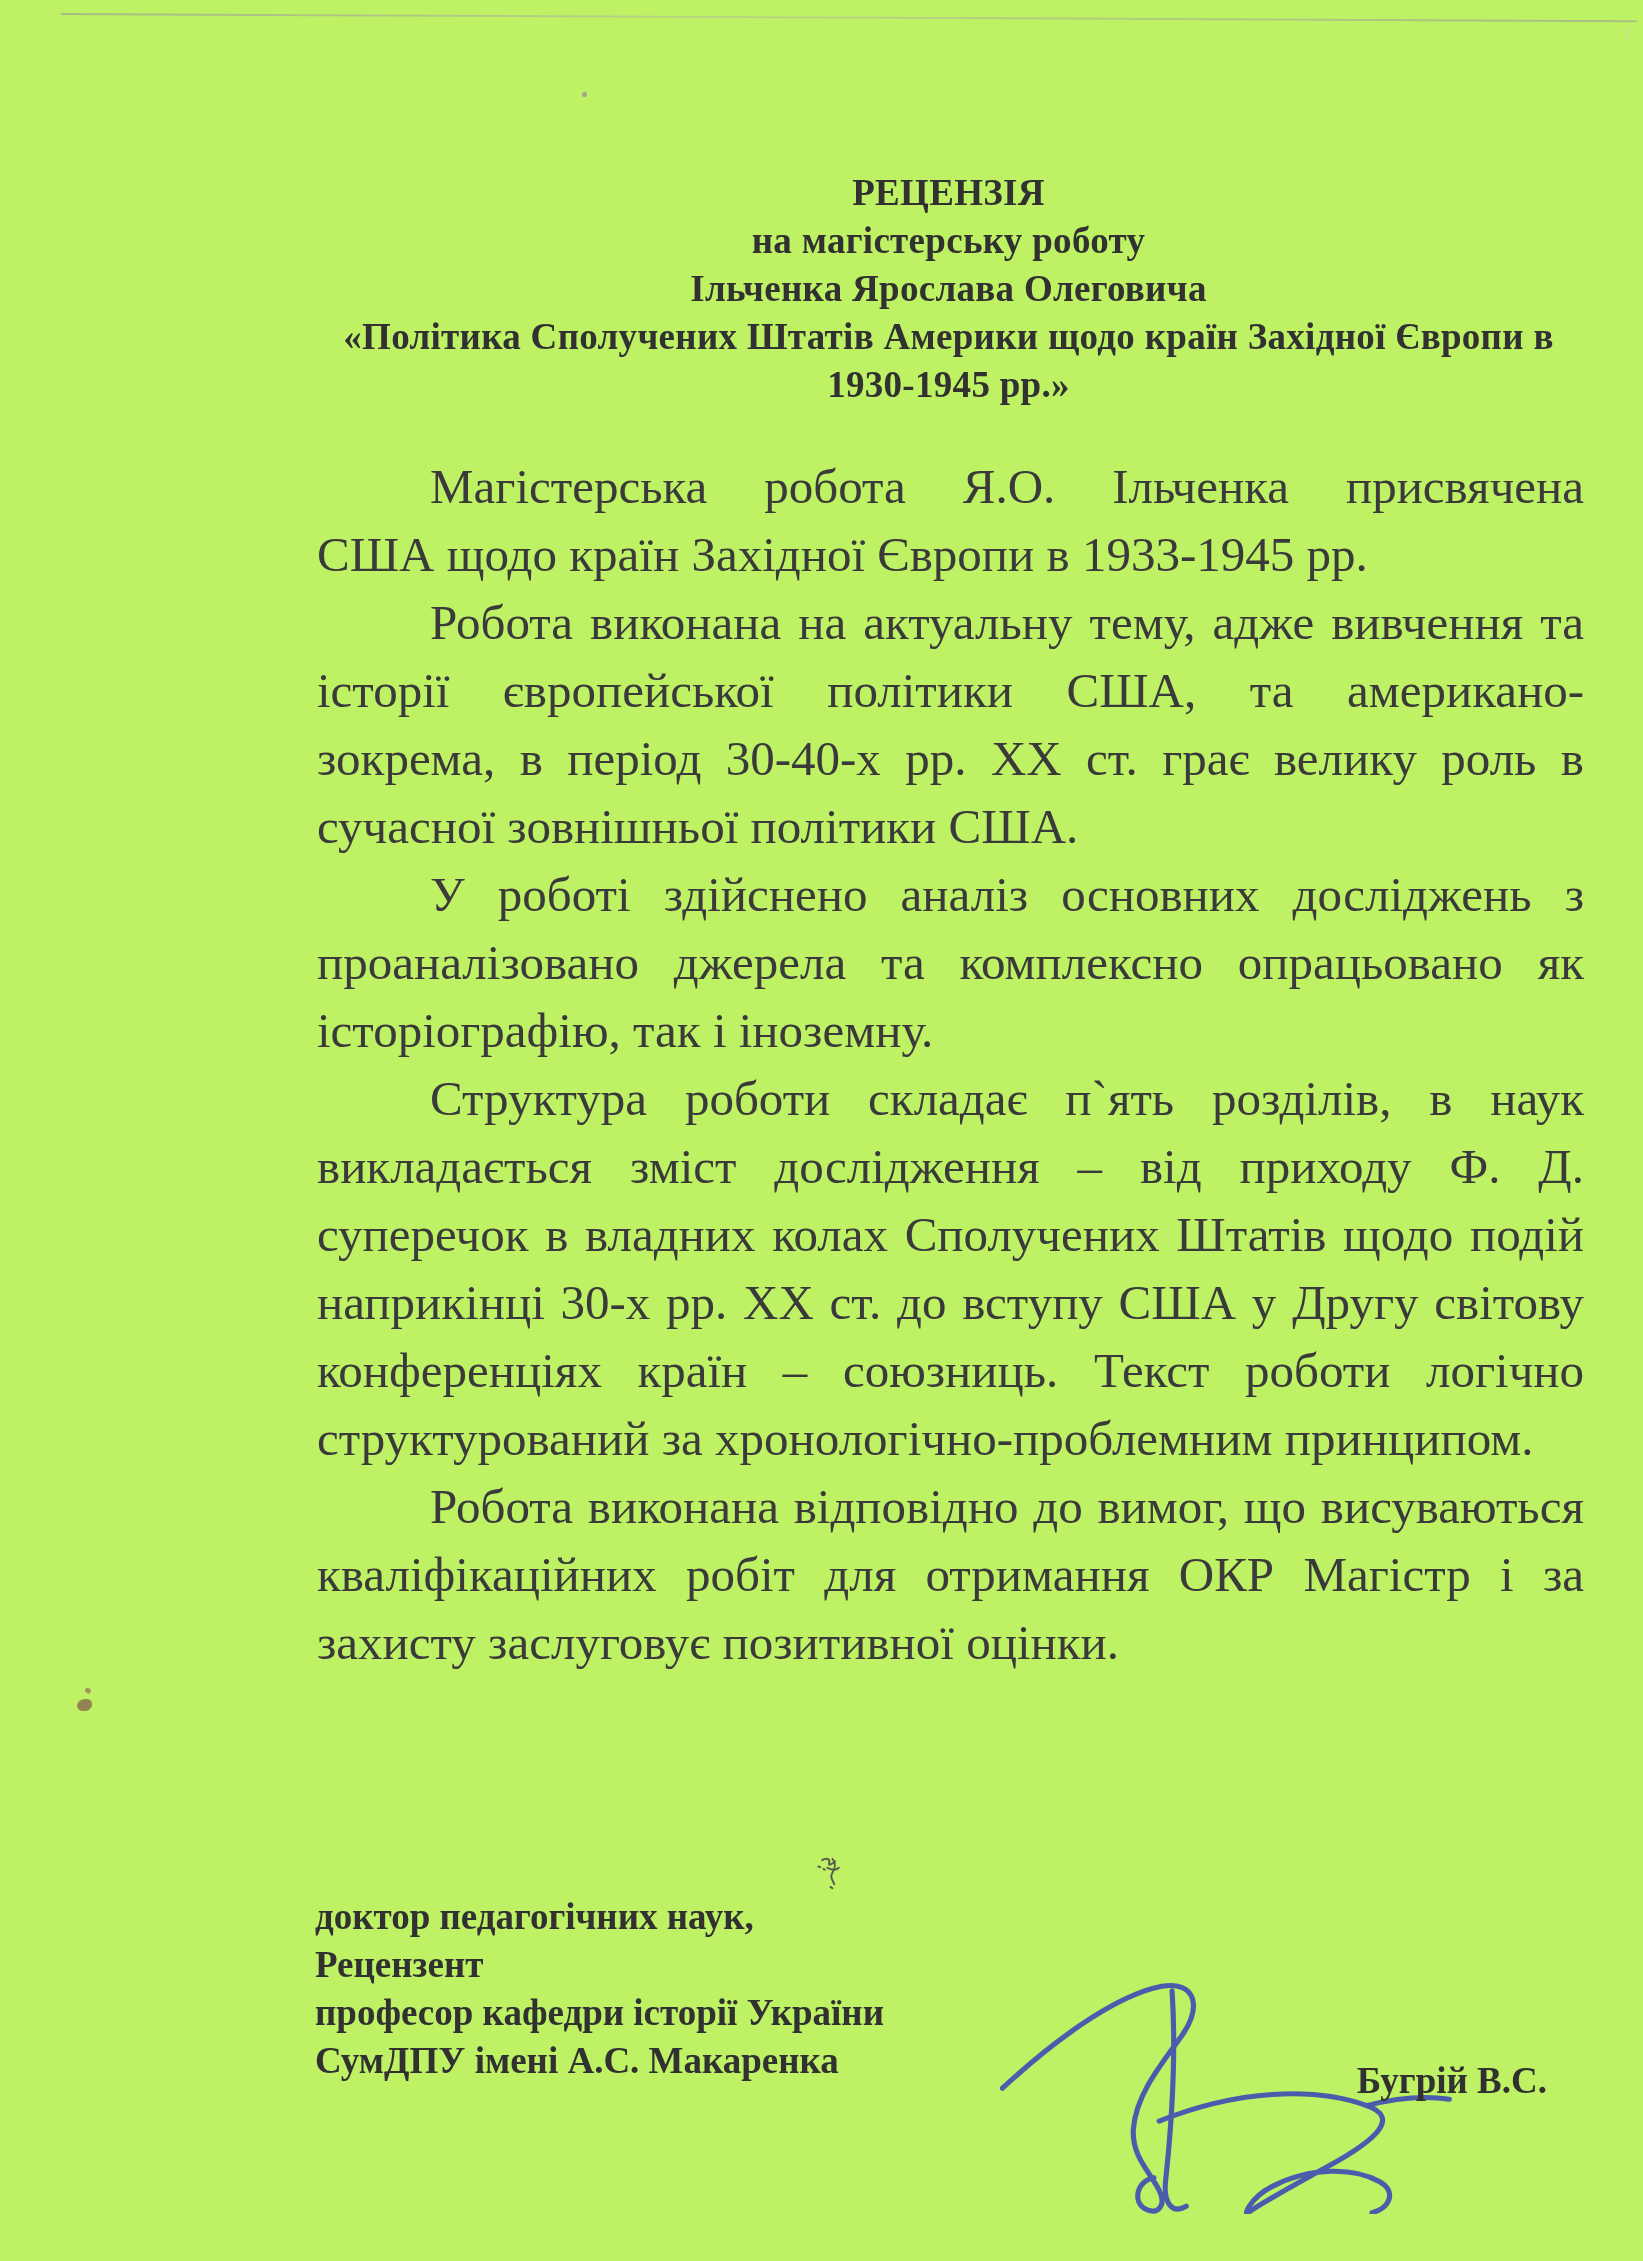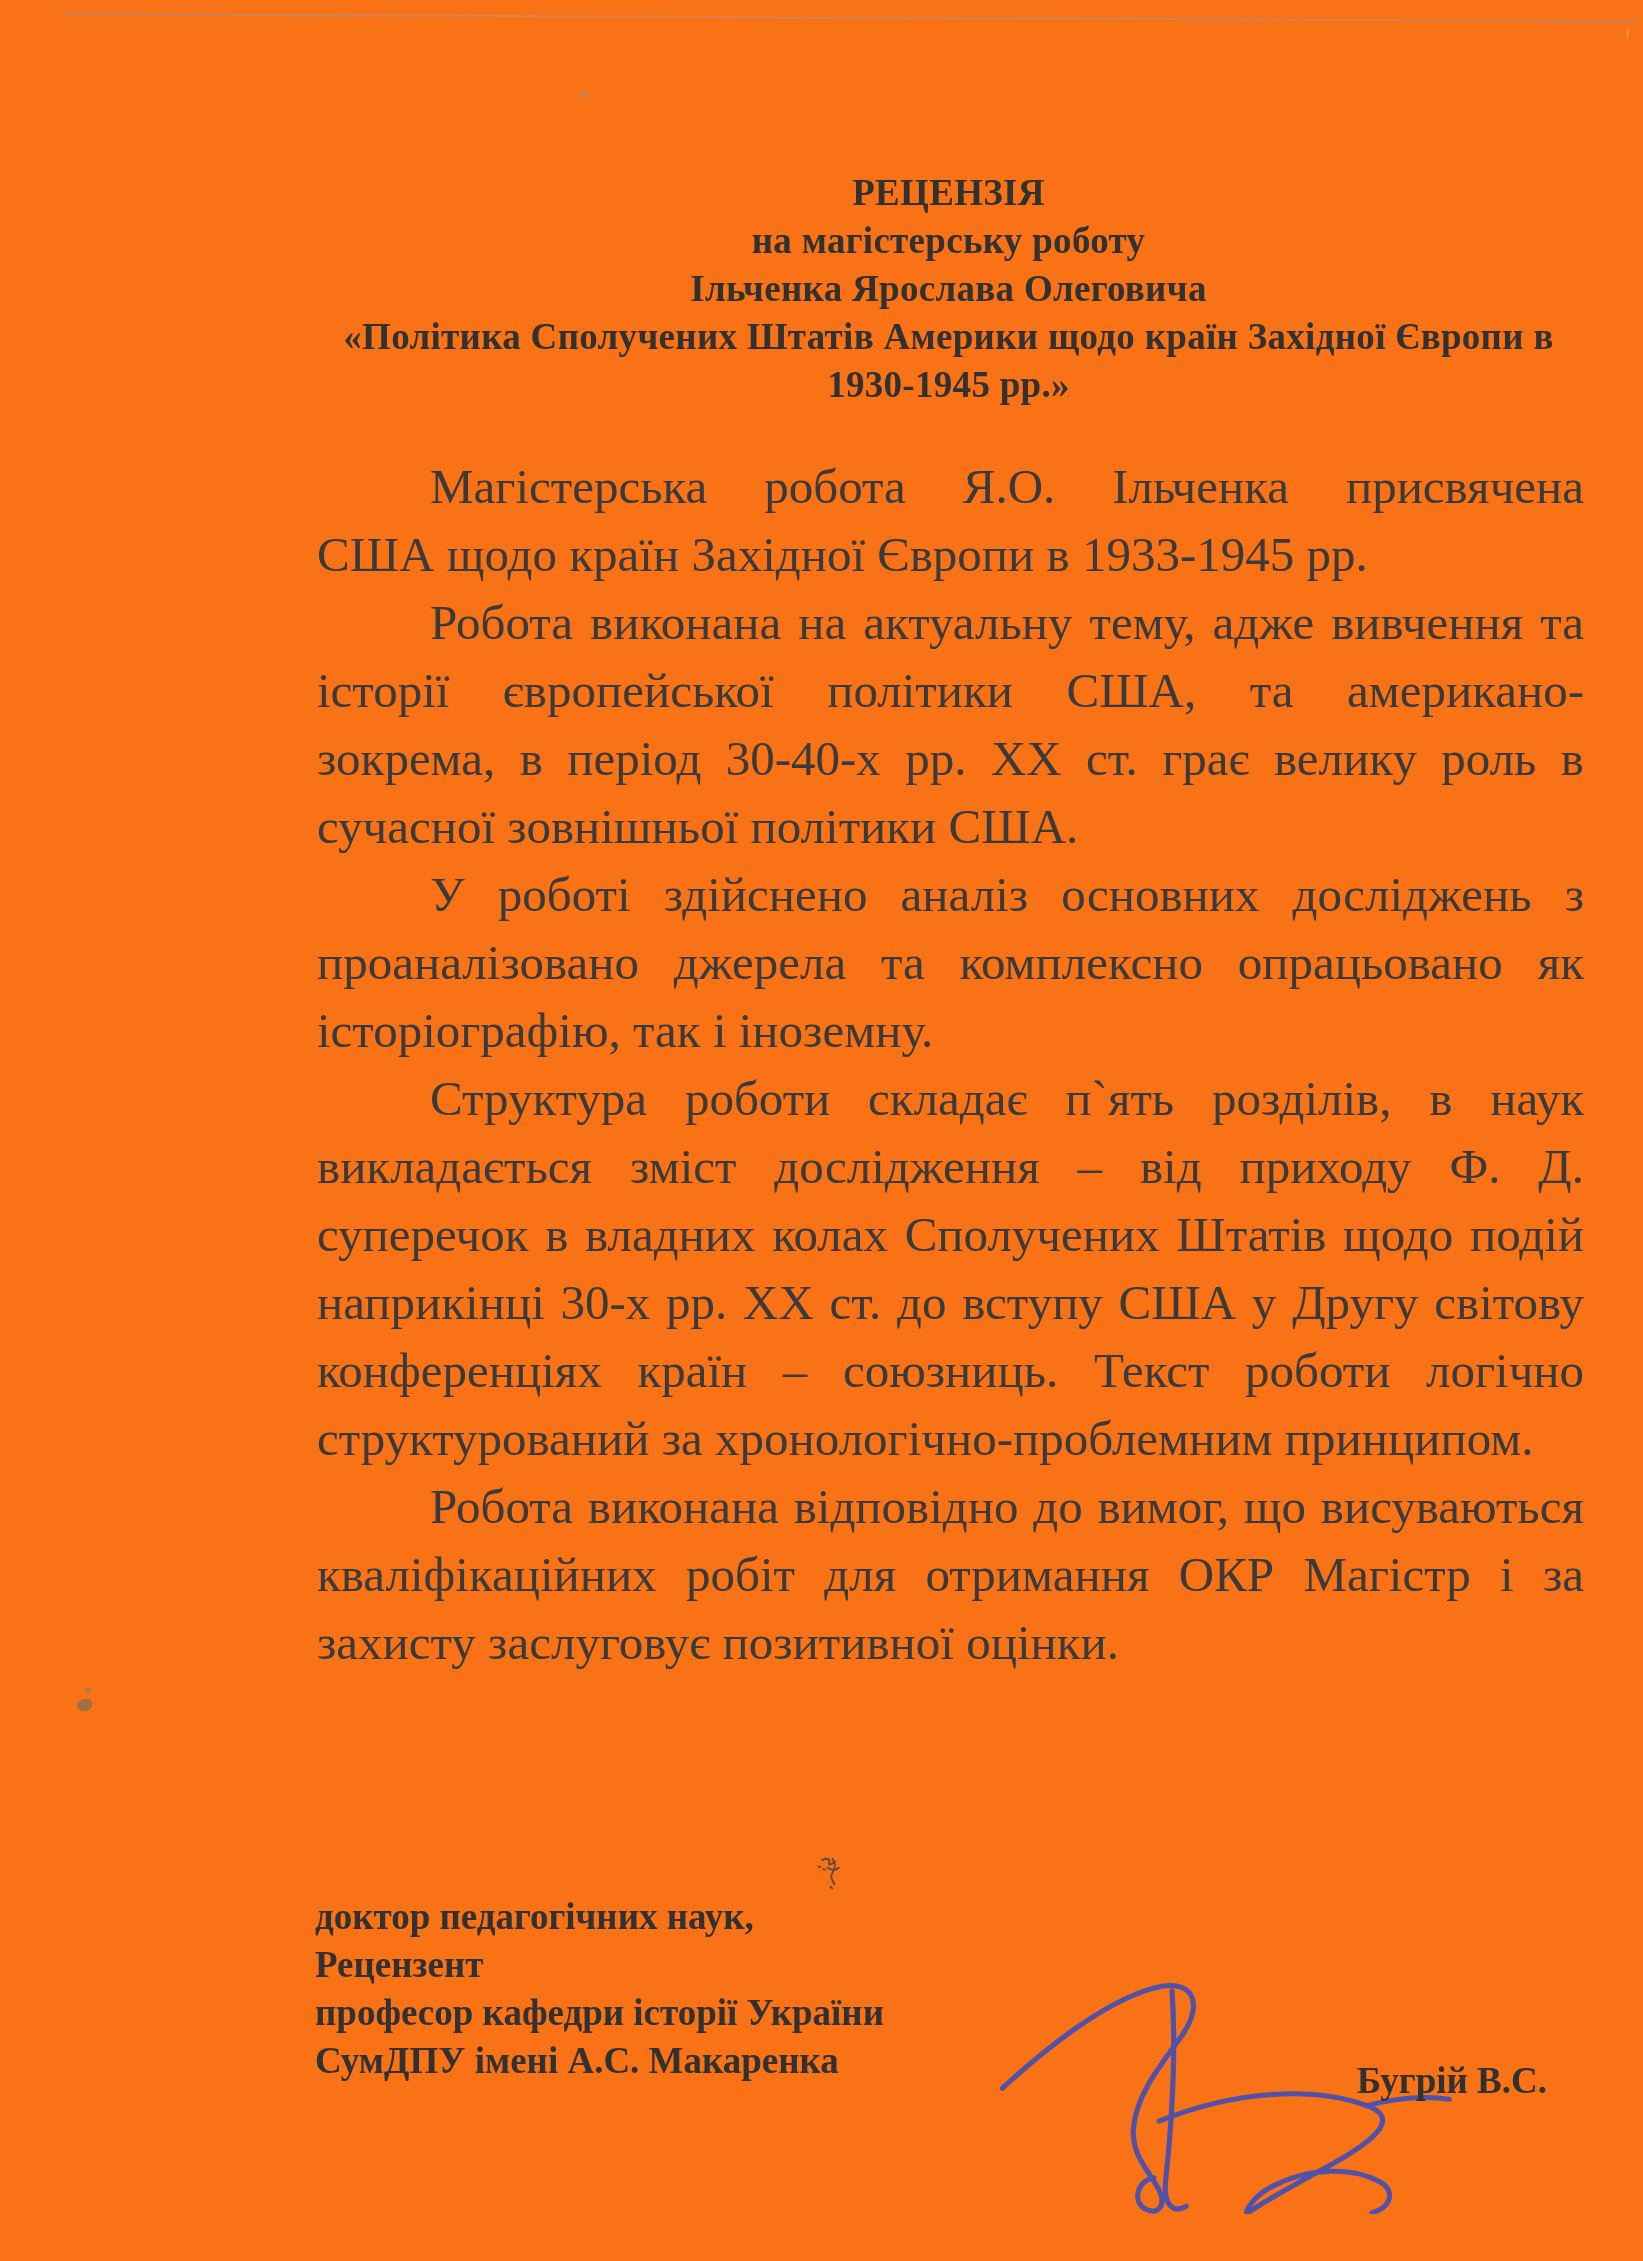--- a/index.html
+++ b/index.html
@@ -1,19 +1,19 @@
 <!DOCTYPE html>
 <html lang="uk" style="font-size:10.3px"><head>
 <meta charset="utf-8">
 <style>
   html,body{margin:0;padding:0;background:#e8e8e8;}
   .page{
     position:relative;
     width:1644px;height:2261px;
-    background:#f97316;
+    background:#bef264;
     overflow:hidden;
     font-family:"Liberation Serif","DejaVu Serif",serif;
     color:#3a3a3a;
   }
   
   .scan-line{
     position:absolute;left:61px;top:13px;width:1576px;height:1.9px;
     background:linear-gradient(90deg,rgba(150,140,160,.55),rgba(170,160,180,.35) 40%,rgba(150,140,160,.5));
     transform:rotate(0.26deg);transform-origin:left top;
   }

